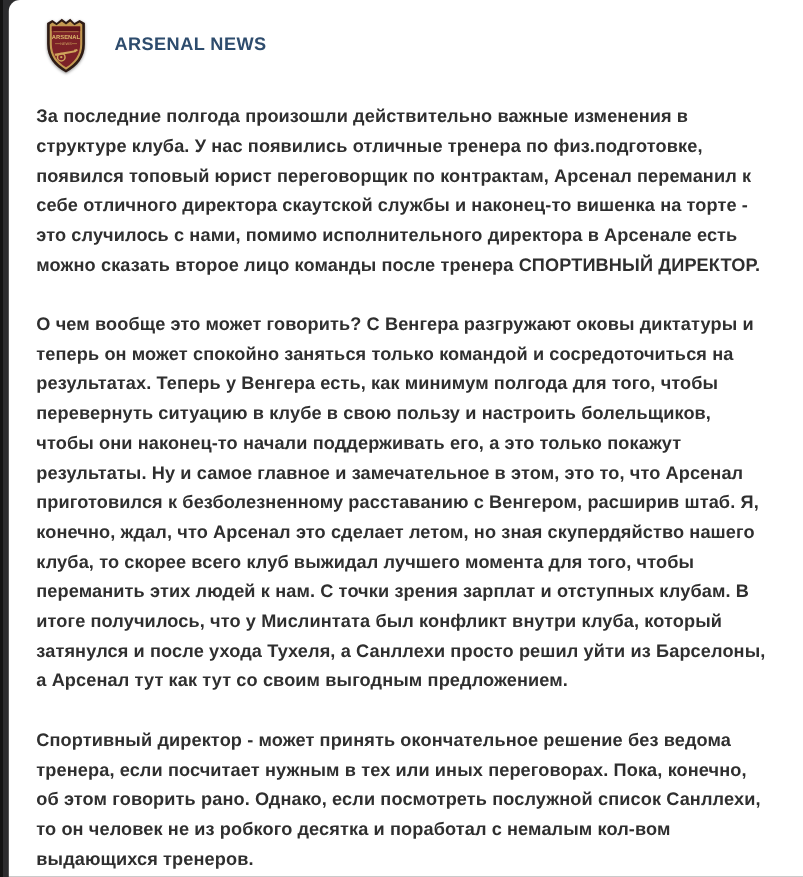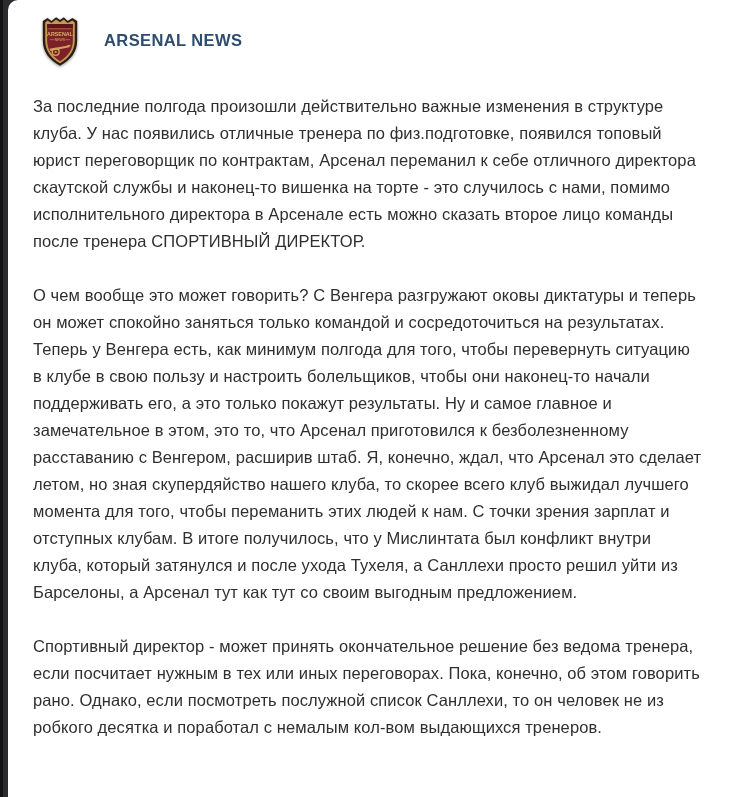--- a/index.html
+++ b/index.html
@@ -54,20 +54,21 @@
   .post-body {
     padding: 22px 28px 20px 25px;
   }
   .post-body p {
     margin: 0 0 27px 0;
     width: 670px;
     font-size: 16.5px;
     line-height: 27px;
     color: #2f2f2f;
     letter-spacing: 0.1px;
+    font-weight: bold;
   }
   .post-body p:last-child {
     margin-bottom: 0;
   }
 </style>
 </head>
 <body>
 
 <div class="card">
 

